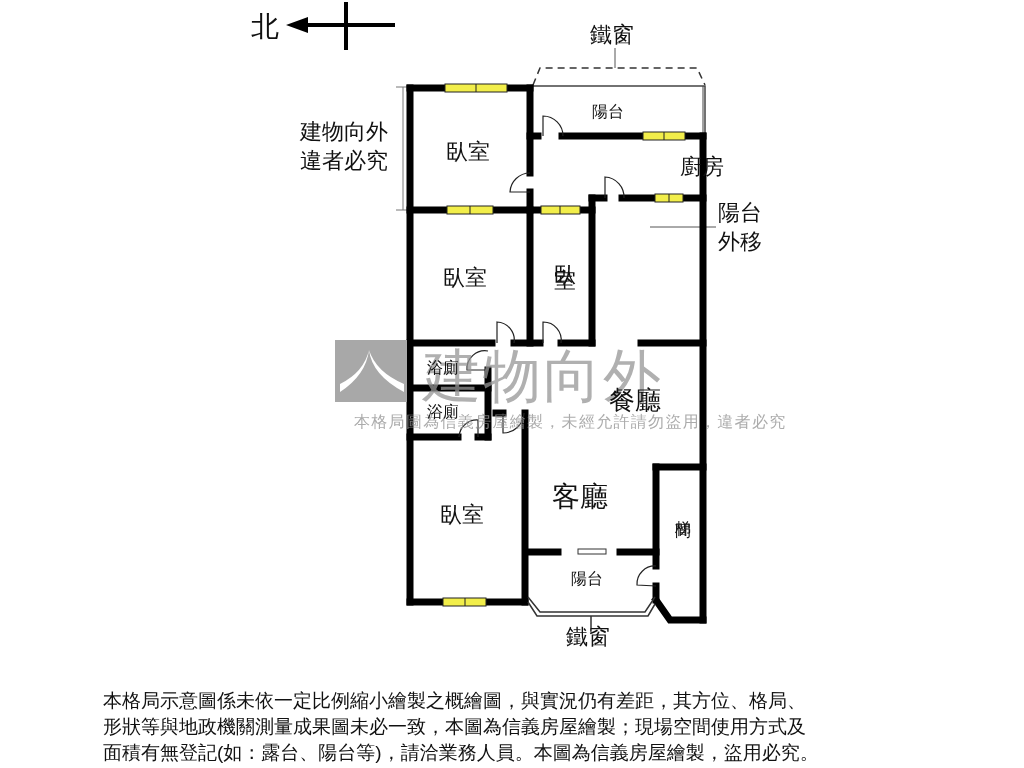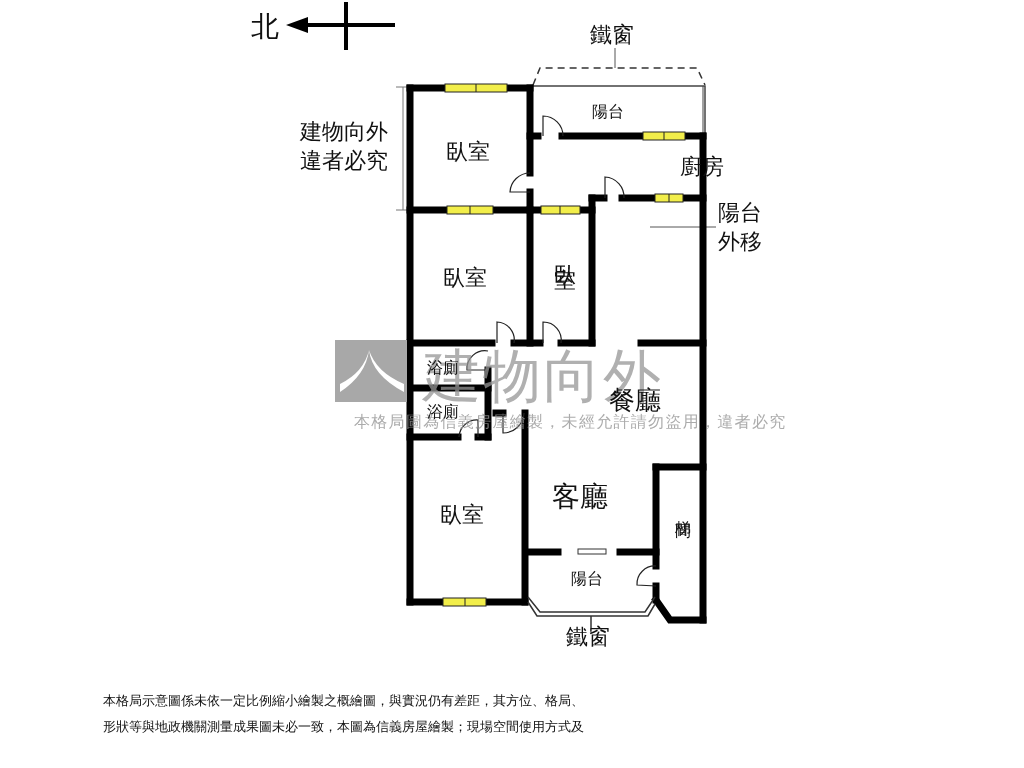--- a/index.html
+++ b/index.html
@@ -6,21 +6,21 @@
   body { width:1024px; height:768px; position:relative; overflow:hidden;
          font-family:"DejaVu Sans","Liberation Sans",sans-serif; }
   #plan { position:absolute; left:0; top:0; width:1024px; height:768px; }
   .lbl { position:absolute; color:#111; white-space:nowrap;
          font-family:"DejaVu Sans","Liberation Sans",sans-serif; }
   .room { font-size:22px; }
   .room-sm { font-size:16px; }
   .room-lg { font-size:28px; }
   .vert { writing-mode:vertical-rl; letter-spacing:2px; }
   .note { position:absolute; left:103px; top:688px; width:830px;
-          font-size:13px; line-height:26px; color:#111;
+          font-size:19px; line-height:26px; color:#111;
           font-family:Liberation Sans, sans-serif; }
   .note div { white-space:nowrap; }
   .wm-brand { position:absolute; left:423px; top:338px; font-size:58px;
               color:rgba(150,150,150,0.75); letter-spacing:2px;
               font-family:"DejaVu Sans","Liberation Sans",sans-serif; }
   .wm-line { position:absolute; left:354px; top:412px; font-size:16px;
              color:rgba(150,150,150,0.8); letter-spacing:1.3px;
              font-family:Liberation Sans, sans-serif; }
 </style>
 </head>
@@ -159,13 +159,14 @@
 <div class="lbl room-sm" style="left:427px;top:402px;">浴廁</div>
 <div class="lbl room-lg" style="left:609px;top:383px;font-size:26px;font-family:Liberation Mono, monospace;">餐廳</div>
 <div class="lbl room-lg" style="left:552px;top:478px;">客廳</div>
 <div class="lbl room" style="left:440px;top:500px;">臥室</div>
 <div class="lbl room-sm vert" style="left:672px;top:508px;">梯間</div>
 <div class="lbl room-sm" style="left:571px;top:569px;">陽台</div>
 
 <div class="note">
   <div>本格局示意圖係未依一定比例縮小繪製之概繪圖，與實況仍有差距，其方位、格局、</div>
   <div>形狀等與地政機關測量成果圖未必一致，本圖為信義房屋繪製；現場空間使用方式及</div>
+  <div>面積有無登記(如：露台、陽台等)，請洽業務人員。本圖為信義房屋繪製，盜用必究。</div>
 </div>
 
 </body></html>

